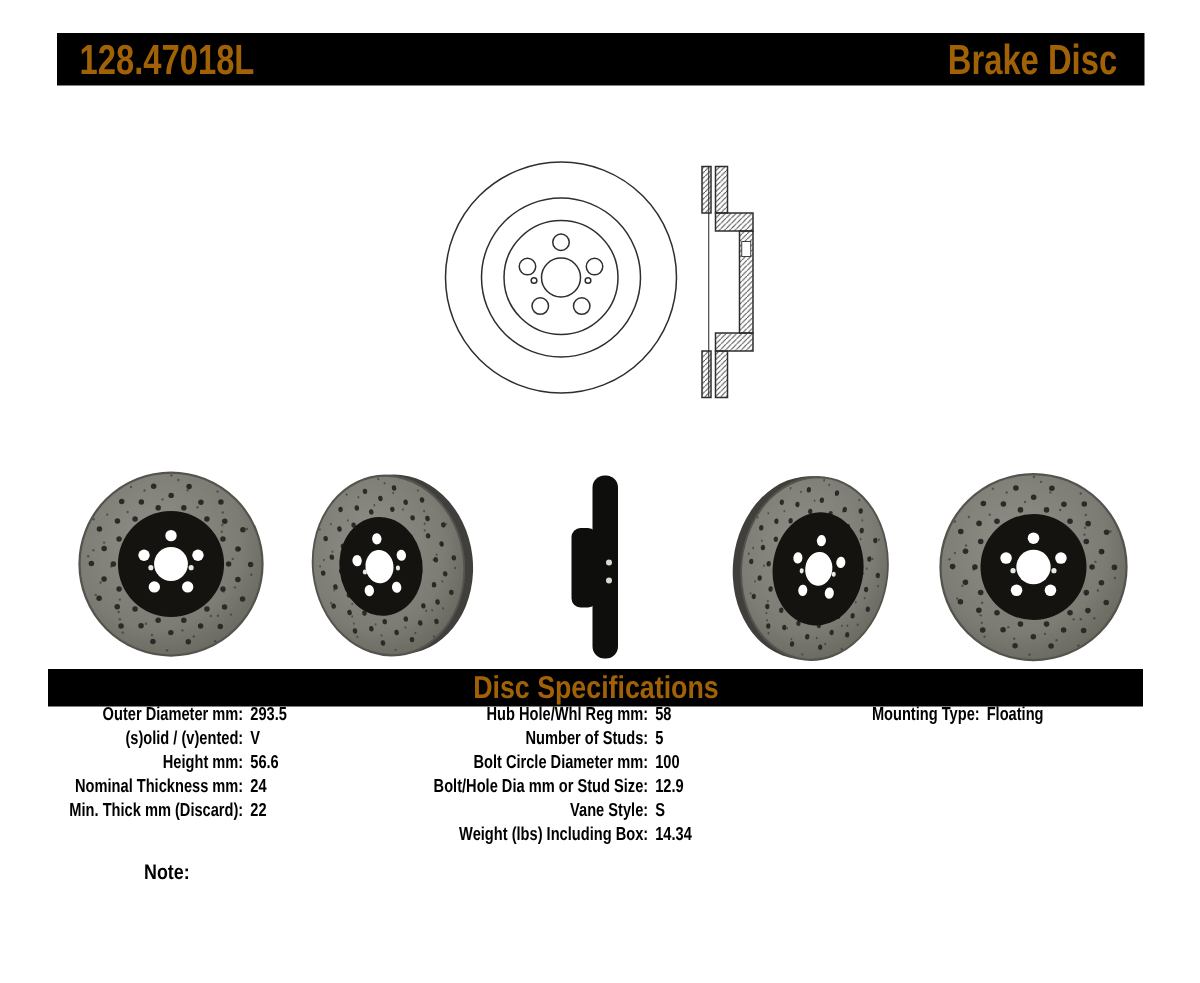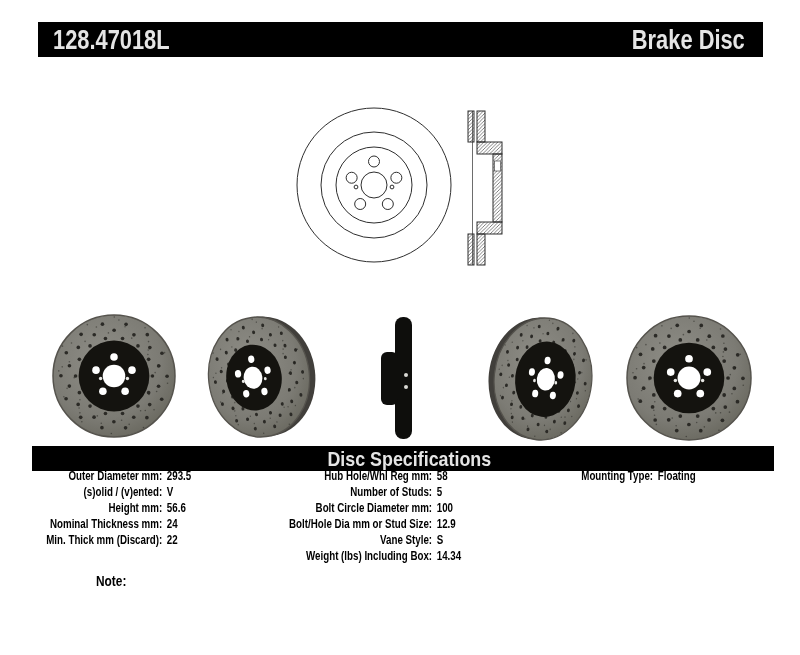--- a/index.html
+++ b/index.html
@@ -1,27 +1,27 @@
 <!DOCTYPE html>
 <html><head>
 <meta charset="utf-8">
 <style>
   html,body{margin:0;padding:0;background:#fff;}
   .page{
     position:relative;width:800px;height:655px;background:#ffffff;
     font-family:"Liberation Sans",sans-serif;overflow:hidden;color:#000;
   }
   .bar{
-    position:absolute;background:#000;color:#e5e5e5;font-weight:bold;
+    position:absolute;background:#000;color:#a16207;font-weight:bold;
     display:flex;align-items:center;
   }
   #header-bar{left:38px;top:22px;width:725px;height:35px;justify-content:space-between;font-size:28px;}
   .squeezeL{transform:scaleX(.78);transform-origin:left center;margin-left:15px;white-space:nowrap;}
   .squeezeR{transform:scaleX(.78);transform-origin:right center;margin-right:18px;white-space:nowrap;}
-  #title-bar{left:32px;top:446px;width:730px;height:25px;justify-content:center;font-size:21px;padding-left:12px;}
+  #title-bar{left:32px;top:446px;width:730px;height:25px;justify-content:center;font-size:21px;}
   #title-bar span{transform:scaleX(.85);transform-origin:center center;white-space:nowrap;}
   .col{
     position:absolute;font-weight:bold;font-size:12.5px;line-height:16px;
     transform:scaleX(.78);transform-origin:left top;
   }
   #col-left{left:28px;top:468px;--lw:172px;}
   #col-mid{left:280px;top:468px;--lw:195px;}
   #col-right{left:540px;top:468px;--lw:145px;}
   .srow{display:flex;white-space:nowrap;}
   .slabel{width:var(--lw);display:flex;justify-content:flex-end;}

